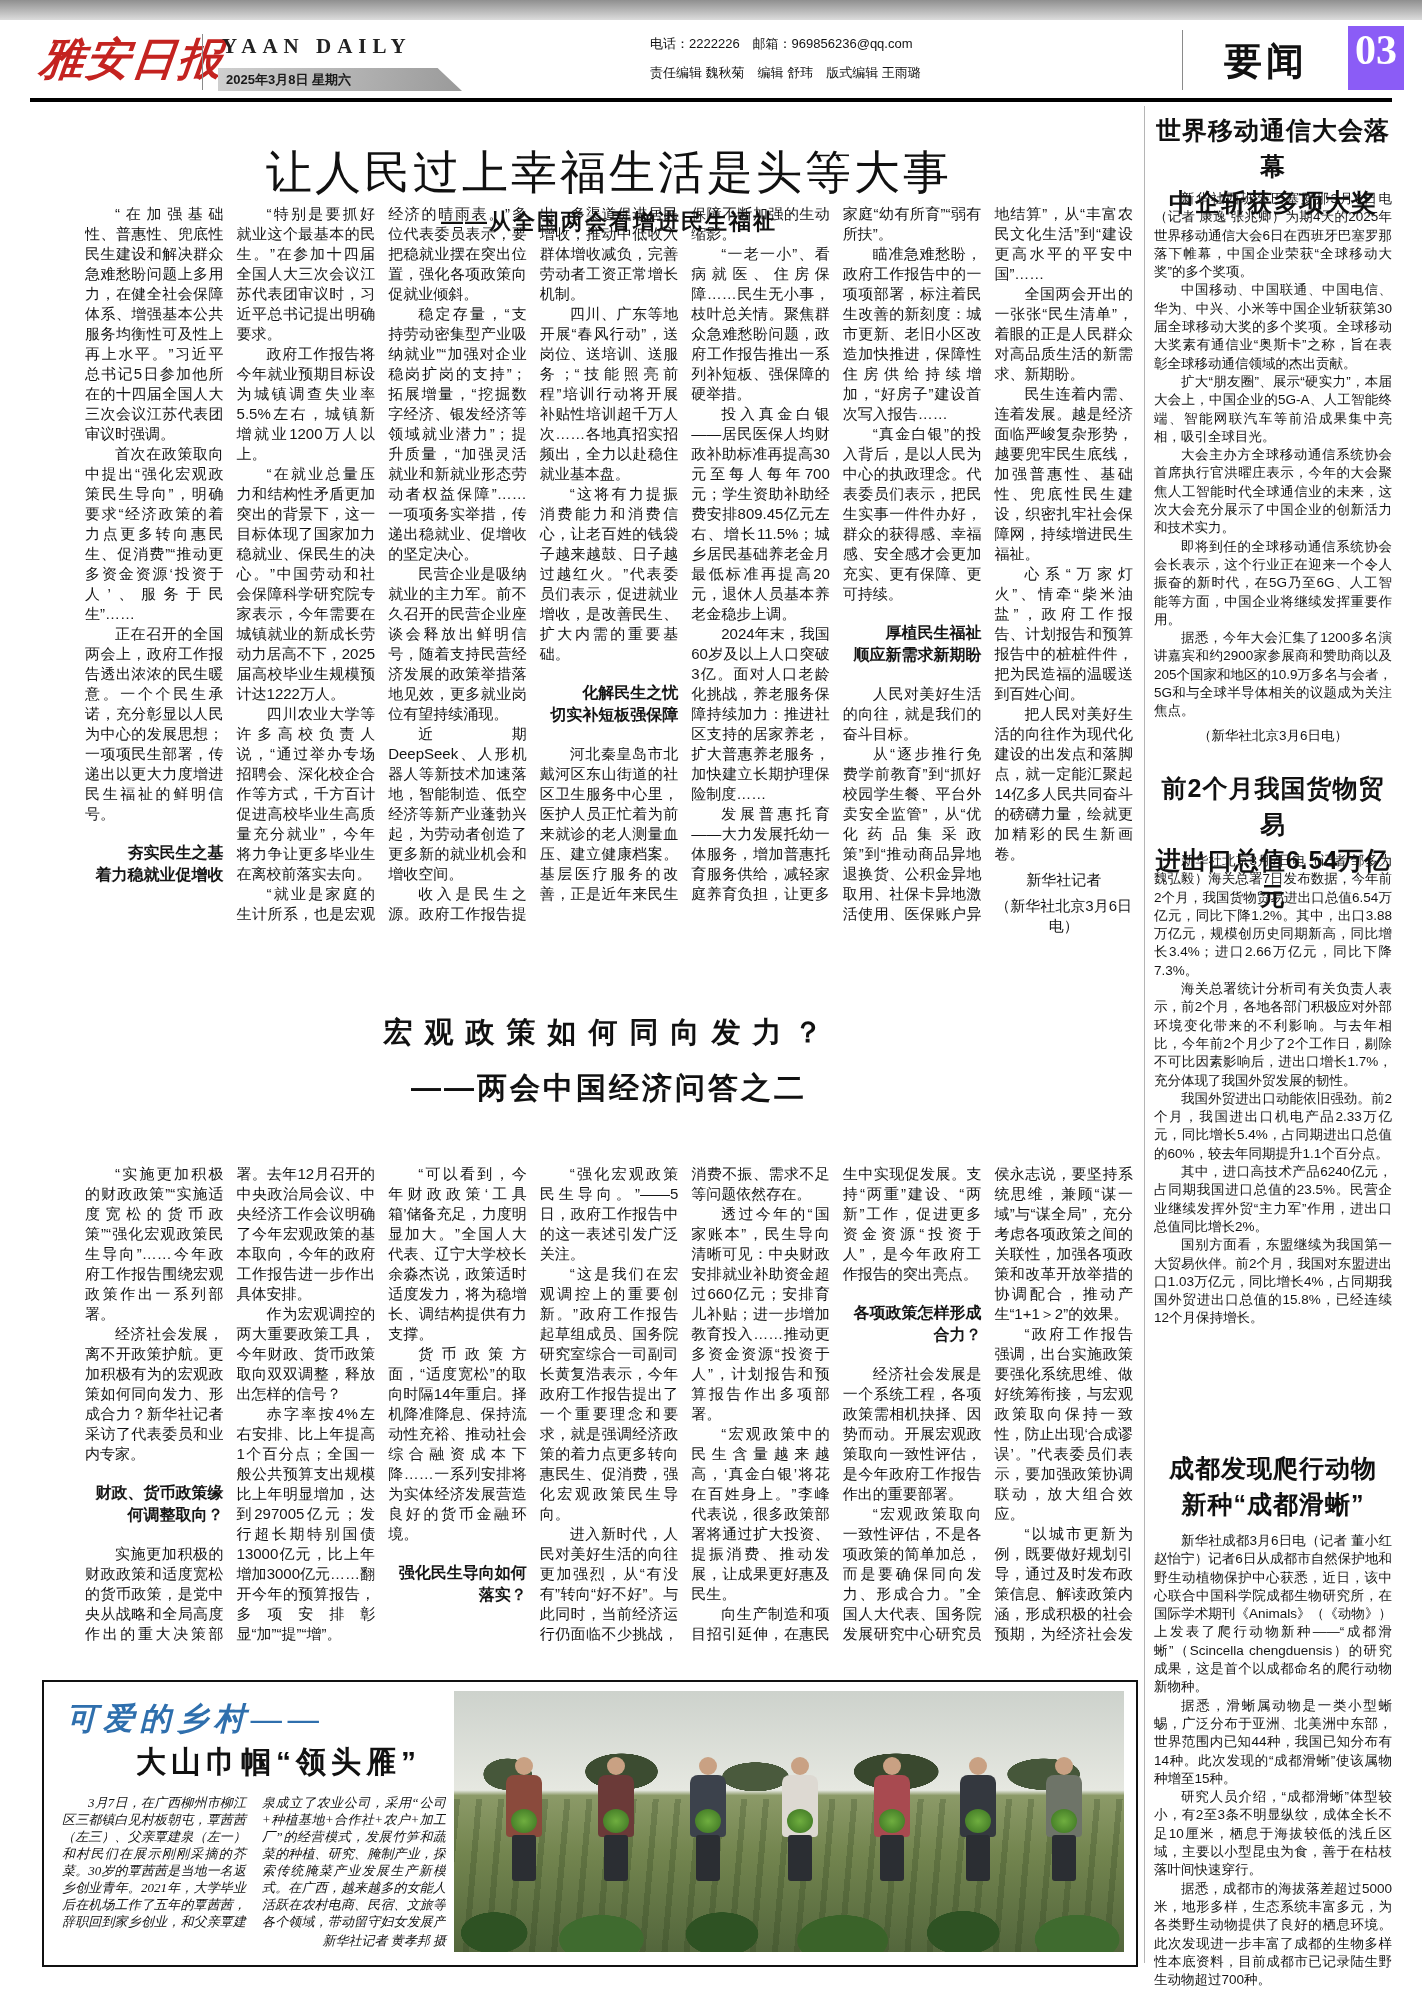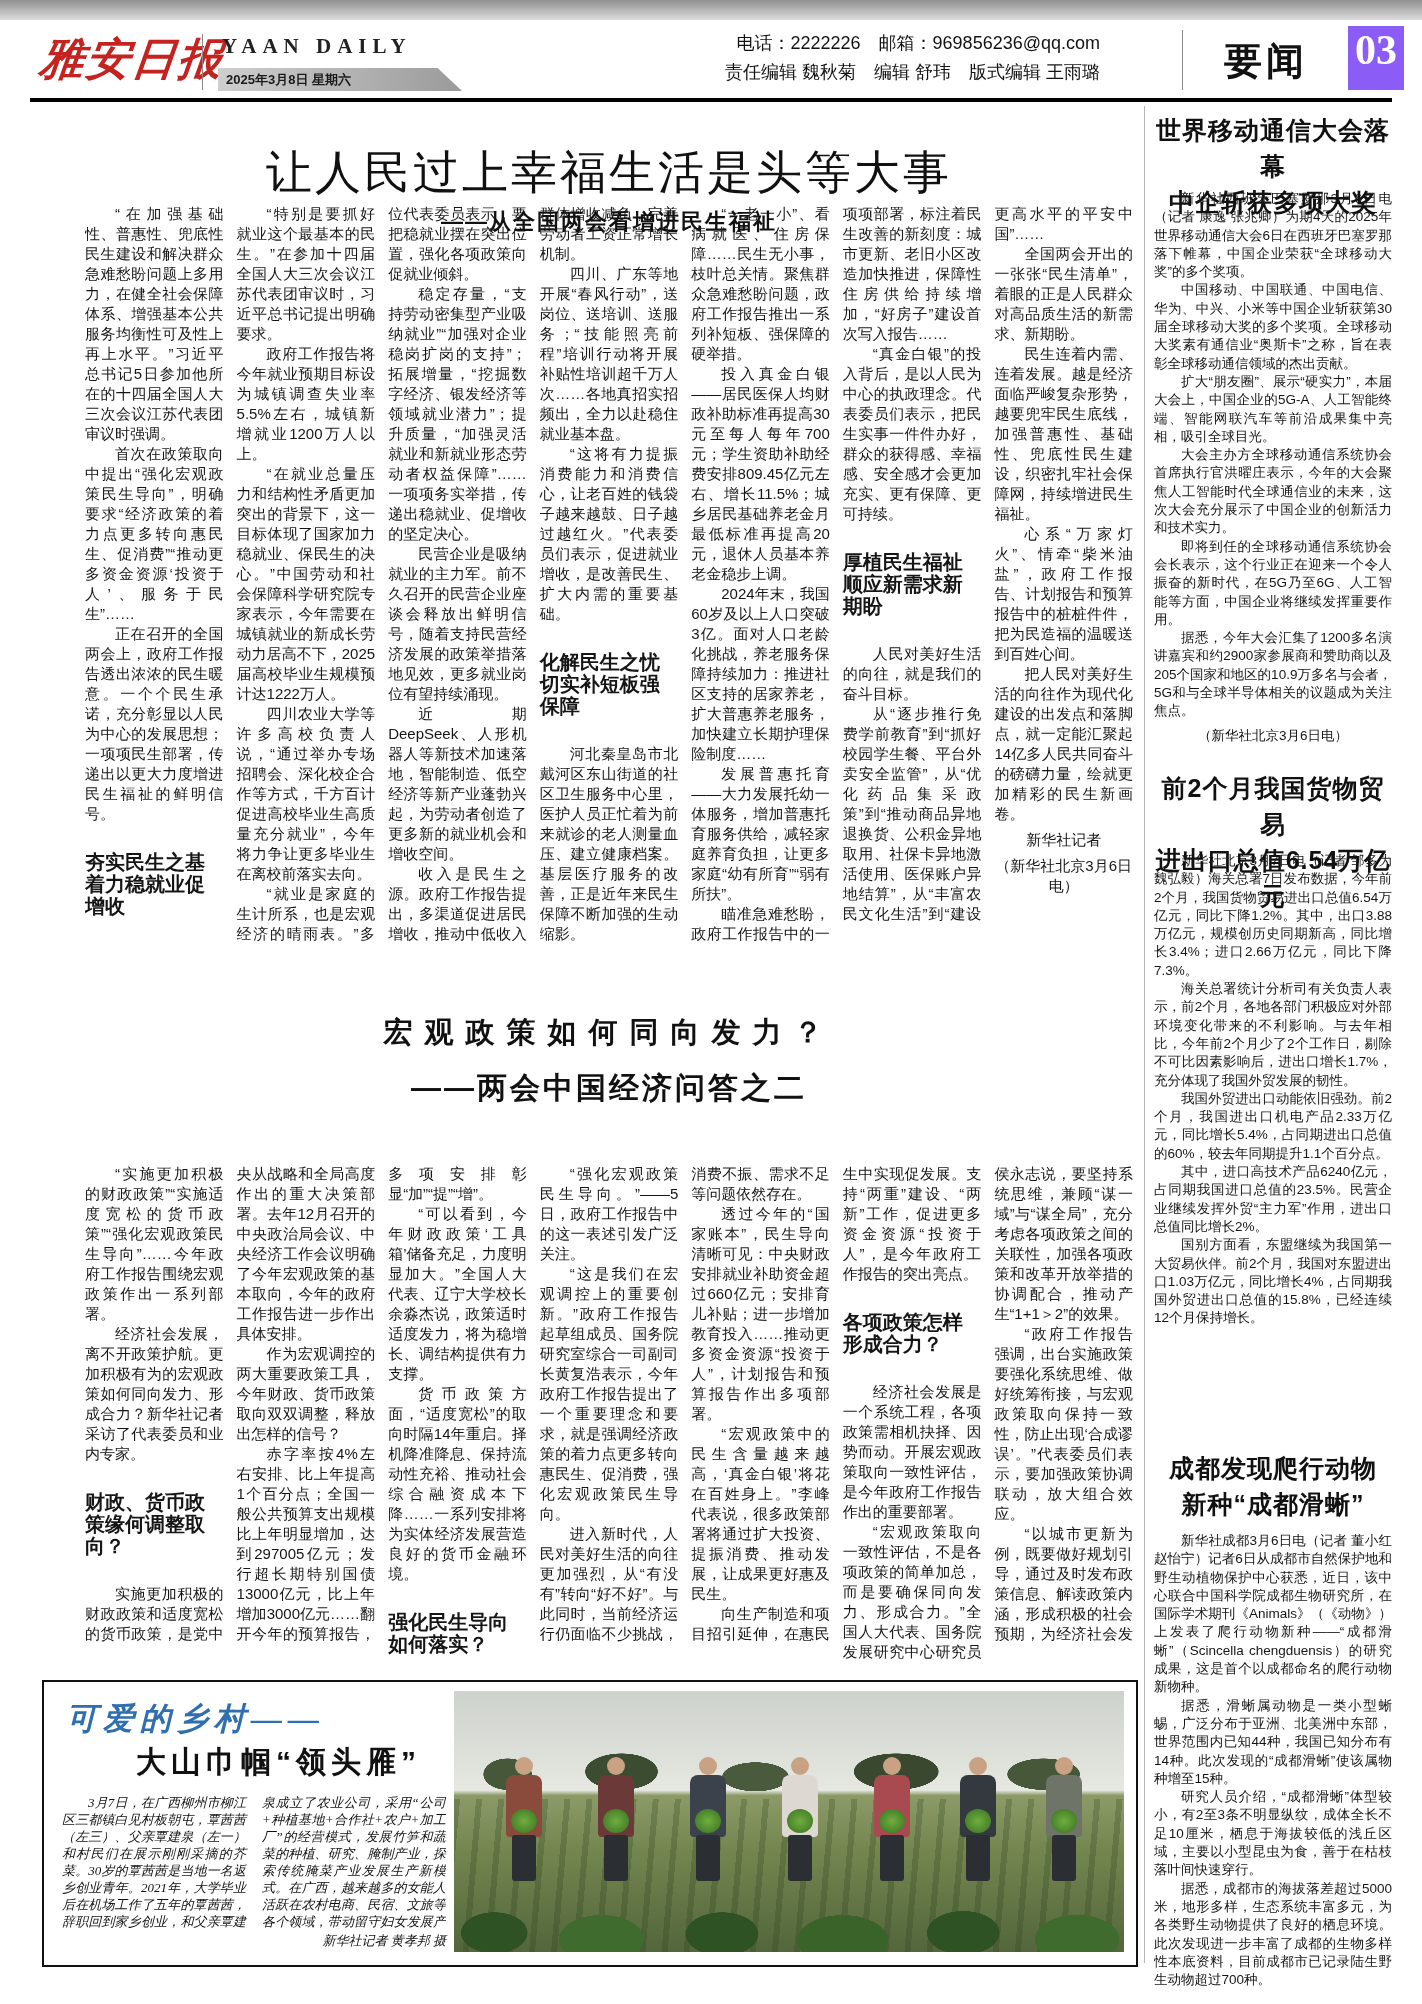--- a/index.html
+++ b/index.html
@@ -11,21 +11,21 @@
   .mh{position:absolute;left:30px;top:26px;width:1362px;height:70px;}
   .mh-logo{position:absolute;left:10px;top:4px;font:italic 700 44px "Liberation Serif","DejaVu Serif",serif;
         color:#c42320;letter-spacing:2px;transform:skewX(-6deg);}
   .mh-v1{position:absolute;left:172px;top:8px;width:1px;height:56px;background:#8a8a8a;}
   .mh-en{position:absolute;left:192px;top:8px;font:700 21px "Liberation Serif","DejaVu Serif",serif;
         letter-spacing:6px;color:#222;}
   .mh-dateband{position:absolute;left:188px;top:42px;width:244px;height:23px;
         background:linear-gradient(100deg,#cfcfcf,#9a9a9a);
         clip-path:polygon(0 0,90% 0,100% 100%,0 100%);}
   .mh-date{position:absolute;left:196px;top:45px;font:700 13px "Liberation Sans","DejaVu Sans",sans-serif;color:#1a1a1a;}
-  .mh-contact{position:absolute;left:620px;top:10px;width:450px;text-align:right;font-size:18px;line-height:15px;}
+  .mh-contact{position:absolute;left:620px;top:10px;width:450px;text-align:left;font-size:13px;line-height:15px;}
   .mh-contact .l2{margin-top:14px;}
   .mh-v2{position:absolute;left:1152px;top:4px;width:1px;height:60px;background:#8a8a8a;}
   .mh-section{position:absolute;left:1162px;top:10px;width:148px;text-align:center;
         font-size:38px;font-weight:700;letter-spacing:4px;}
   .mh-pagebox{position:absolute;left:1318px;top:0;width:56px;height:64px;background:#8b5cf6;}
   .mh-pageno{width:56px;height:64px;line-height:62px;text-align:center;color:#fff;
         font:700 42px "Liberation Serif","DejaVu Serif",serif;}
   .mh-rule{position:absolute;left:30px;top:98px;width:1362px;height:4px;background:#000;}
   .main-sb-divider{position:absolute;left:1144px;top:106px;width:1px;height:1857px;background:#b5b5b5;}
   
@@ -34,22 +34,22 @@
   .a1-sub{margin-top:10px;font-size:22px;font-weight:600;letter-spacing:2px;}
   .a2-head{position:absolute;left:85px;top:1008px;width:1048px;text-align:center;}
   .a2-title{font-size:29px;font-weight:800;letter-spacing:12px;line-height:48px;}
   .a2-sub{margin-top:12px;font-size:30px;font-weight:700;letter-spacing:3px;}
   
   .body7{position:absolute;left:85px;width:1048px;column-count:7;column-gap:13px;
         font-size:15px;line-height:20px;text-align:justify;overflow:hidden;color:#151515;}
   .a1-body{top:204px;height:792px;}
   .a2-body{top:1164px;height:498px;}
   .bp{margin:0;text-indent:2em;}
-  .subhead{font-size:20px;line-height:22px;font-weight:700;text-align:left;
-        white-space:pre-line;margin:27px 0;text-indent:0;}
+  .subhead{font-size:16px;line-height:22px;font-weight:700;text-align:right;
+        white-space:pre-line;margin:18px 0;text-indent:0;}
   .byline{margin:6px 0 0 0;text-indent:0;text-align:center;}
   
   .sb-h{position:absolute;left:1154px;width:238px;text-align:center;font-size:25px;line-height:36px;
         font-weight:700;white-space:pre-line;letter-spacing:1px;}
   .sb-b{position:absolute;left:1154px;width:238px;font-size:13.5px;line-height:18.3px;
         text-align:justify;overflow:hidden;color:#151515;}
   .sb1-h{top:112px;} .sb1-b{top:190px;height:566px;}
   .sb2-h{top:770px;} .sb2-b{top:852px;height:548px;}
   .sb3-h{top:1450px;} .sb3-b{top:1532px;height:455px;}
   

